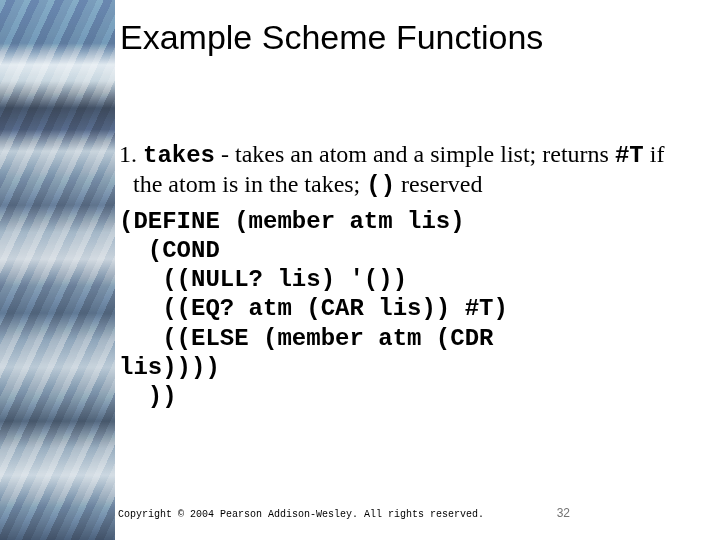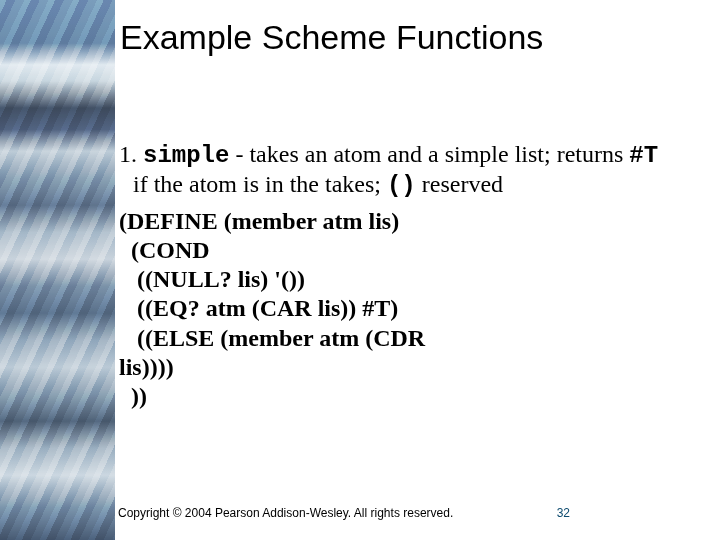--- a/index.html
+++ b/index.html
@@ -78,58 +78,58 @@
   .desc {
     margin: 0 0 6px 0;
     padding-left: 28px;
     text-indent: -14px;
   }
   .mono {
     font-family: "Courier New", Courier, monospace;
     font-weight: bold;
   }
   .code {
-    font-family: Liberation Serif, serif;
+    font-family: Liberation Mono, monospace;
     font-weight: bold;
     font-size: 24px;
     line-height: 1.22;
     white-space: pre;
     margin: 0;
     padding-left: 14px;
   }
   .copyright {
     position: absolute;
     left: 118px;
     bottom: 20px;
-    font-size: 12px;
-    font-family: Liberation Sans, sans-serif;
+    font-size: 10px;
+    font-family: Liberation Mono, monospace;
     color: #000;
     margin-top: 10px;
   }
   .pagenum {
     position: absolute;
     right: 22px;
     bottom: 20px;
     font-size: 12px;
     font-family: Arial, Helvetica, sans-serif;
-    color: #0c4a6e;
+    color: #737373;
   }
 </style>
 </head>
 <body>
 
 <div class="slide">
   <div class="bg-strip"></div>
 
   <div class="title">Example Scheme Functions</div>
 
   <div class="body">
     <p class="desc">
       <span>1.</span>
-      <span class="mono">simple</span><span> - takes an atom and a simple list; returns </span><span class="mono">#T</span><span> if the atom is in the takes; </span><span class="mono">()</span><span> reserved</span>
+      <span class="mono">takes</span><span> - takes an atom and a simple list; returns </span><span class="mono">#T</span><span> if the atom is in the takes; </span><span class="mono">()</span><span> reserved</span>
     </p>
     <pre class="code">(DEFINE (member atm lis)
   (COND
    ((NULL? lis) '())
    ((EQ? atm (CAR lis)) #T)
    ((ELSE (member atm (CDR
 lis))))
   ))</pre>
   </div>
 

